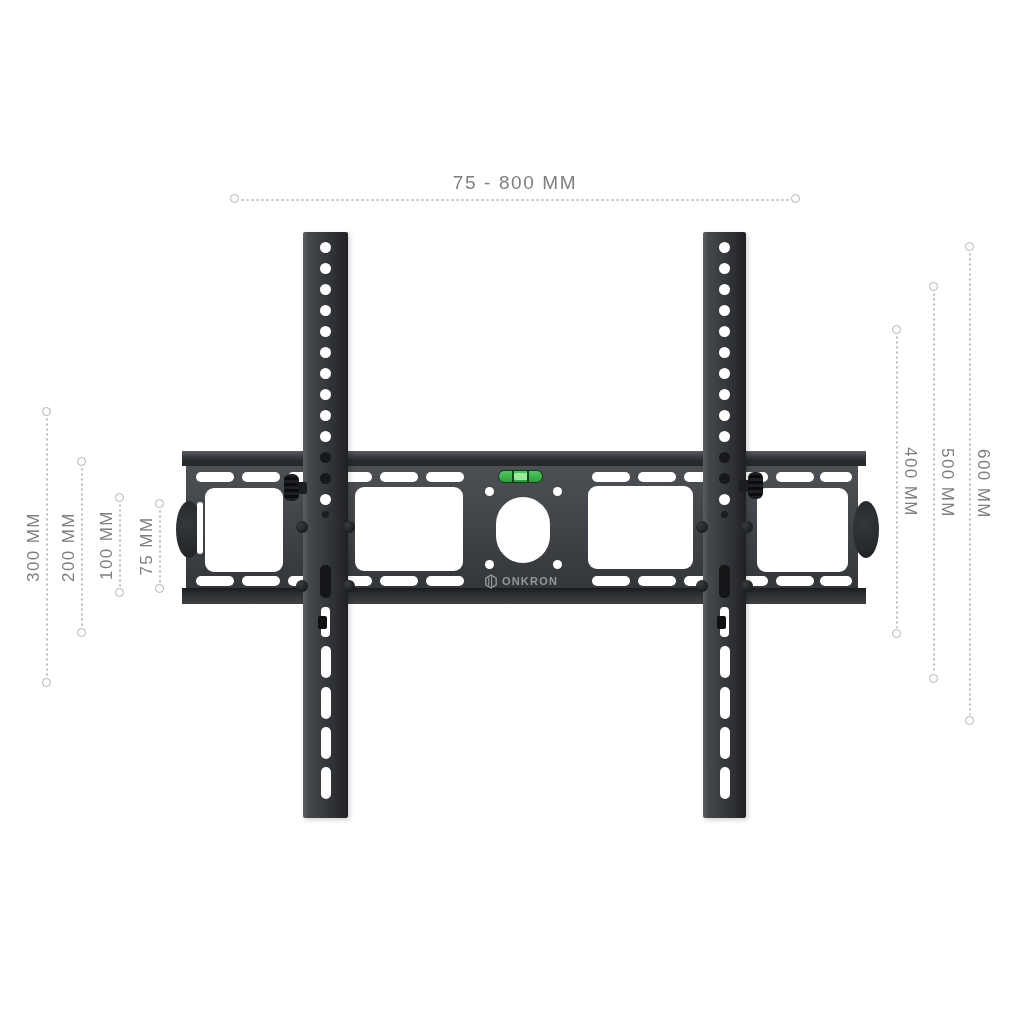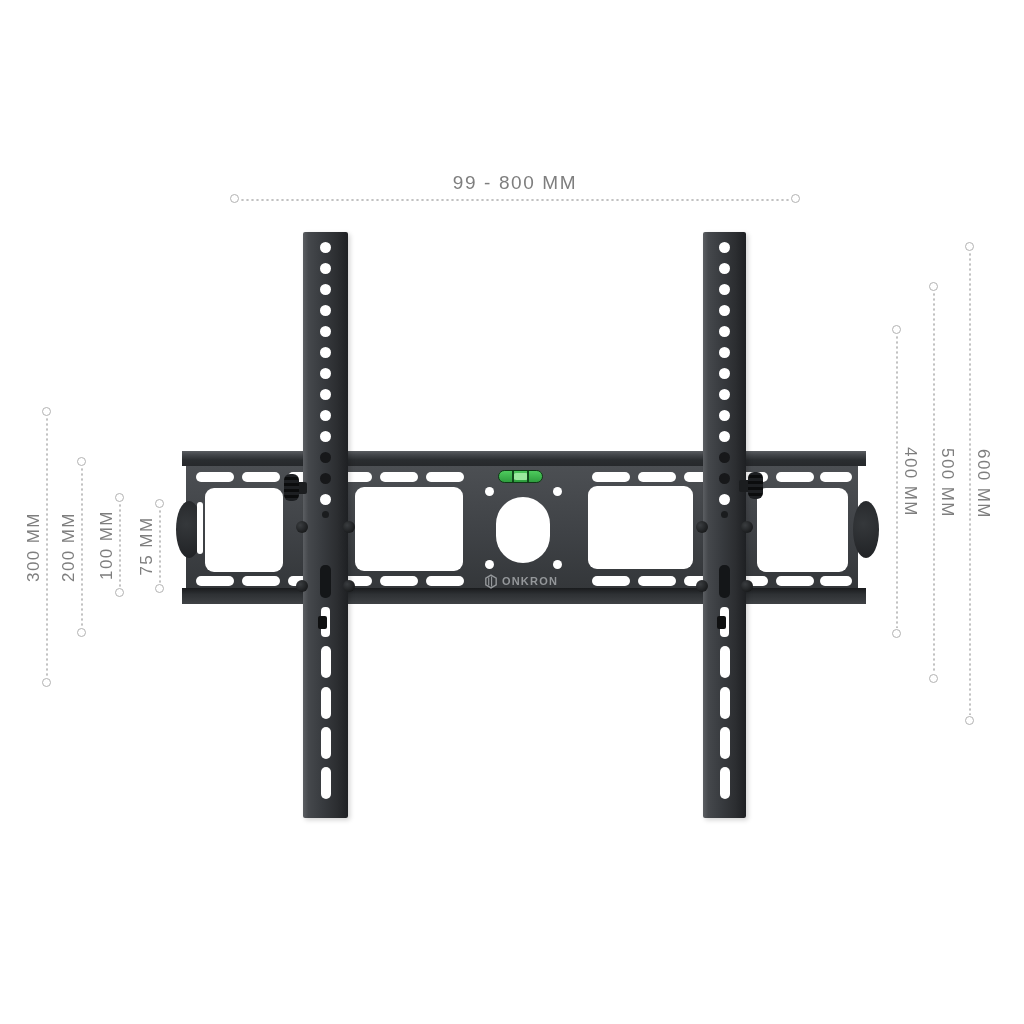--- a/index.html
+++ b/index.html
@@ -49,21 +49,21 @@
     background:repeating-linear-gradient(180deg,#1d1f22 0 3px,#0b0c0d 3px 6px);}
   .knob-stem{width:11px;height:12px;background:#1b1d1f;z-index:6;border-radius:2px;}
   .sliver{left:197px;top:502px;width:6px;height:52px;background:#fff;border-radius:3px;}
 </style>
 </head>
 <body>
 
 <div class="scene">
 
   <div class="dim-h" style="left:240px;top:196px;width:550px;">
-    <span class="dim-label-top">99 - 800 MM</span>
+    <span class="dim-label-top">75 - 800 MM</span>
     <div class="dotline-h"></div>
     <div class="cap h-left"></div>
     <div class="cap h-right"></div>
   </div>
 
   <div class="dim-v" style="left:43px;top:417px;height:260px;">
     <div class="dotline-v"></div>
     <div class="cap v-top"></div>
     <div class="cap v-bottom"></div>
     <span class="dim-label side-left">300 MM</span>

